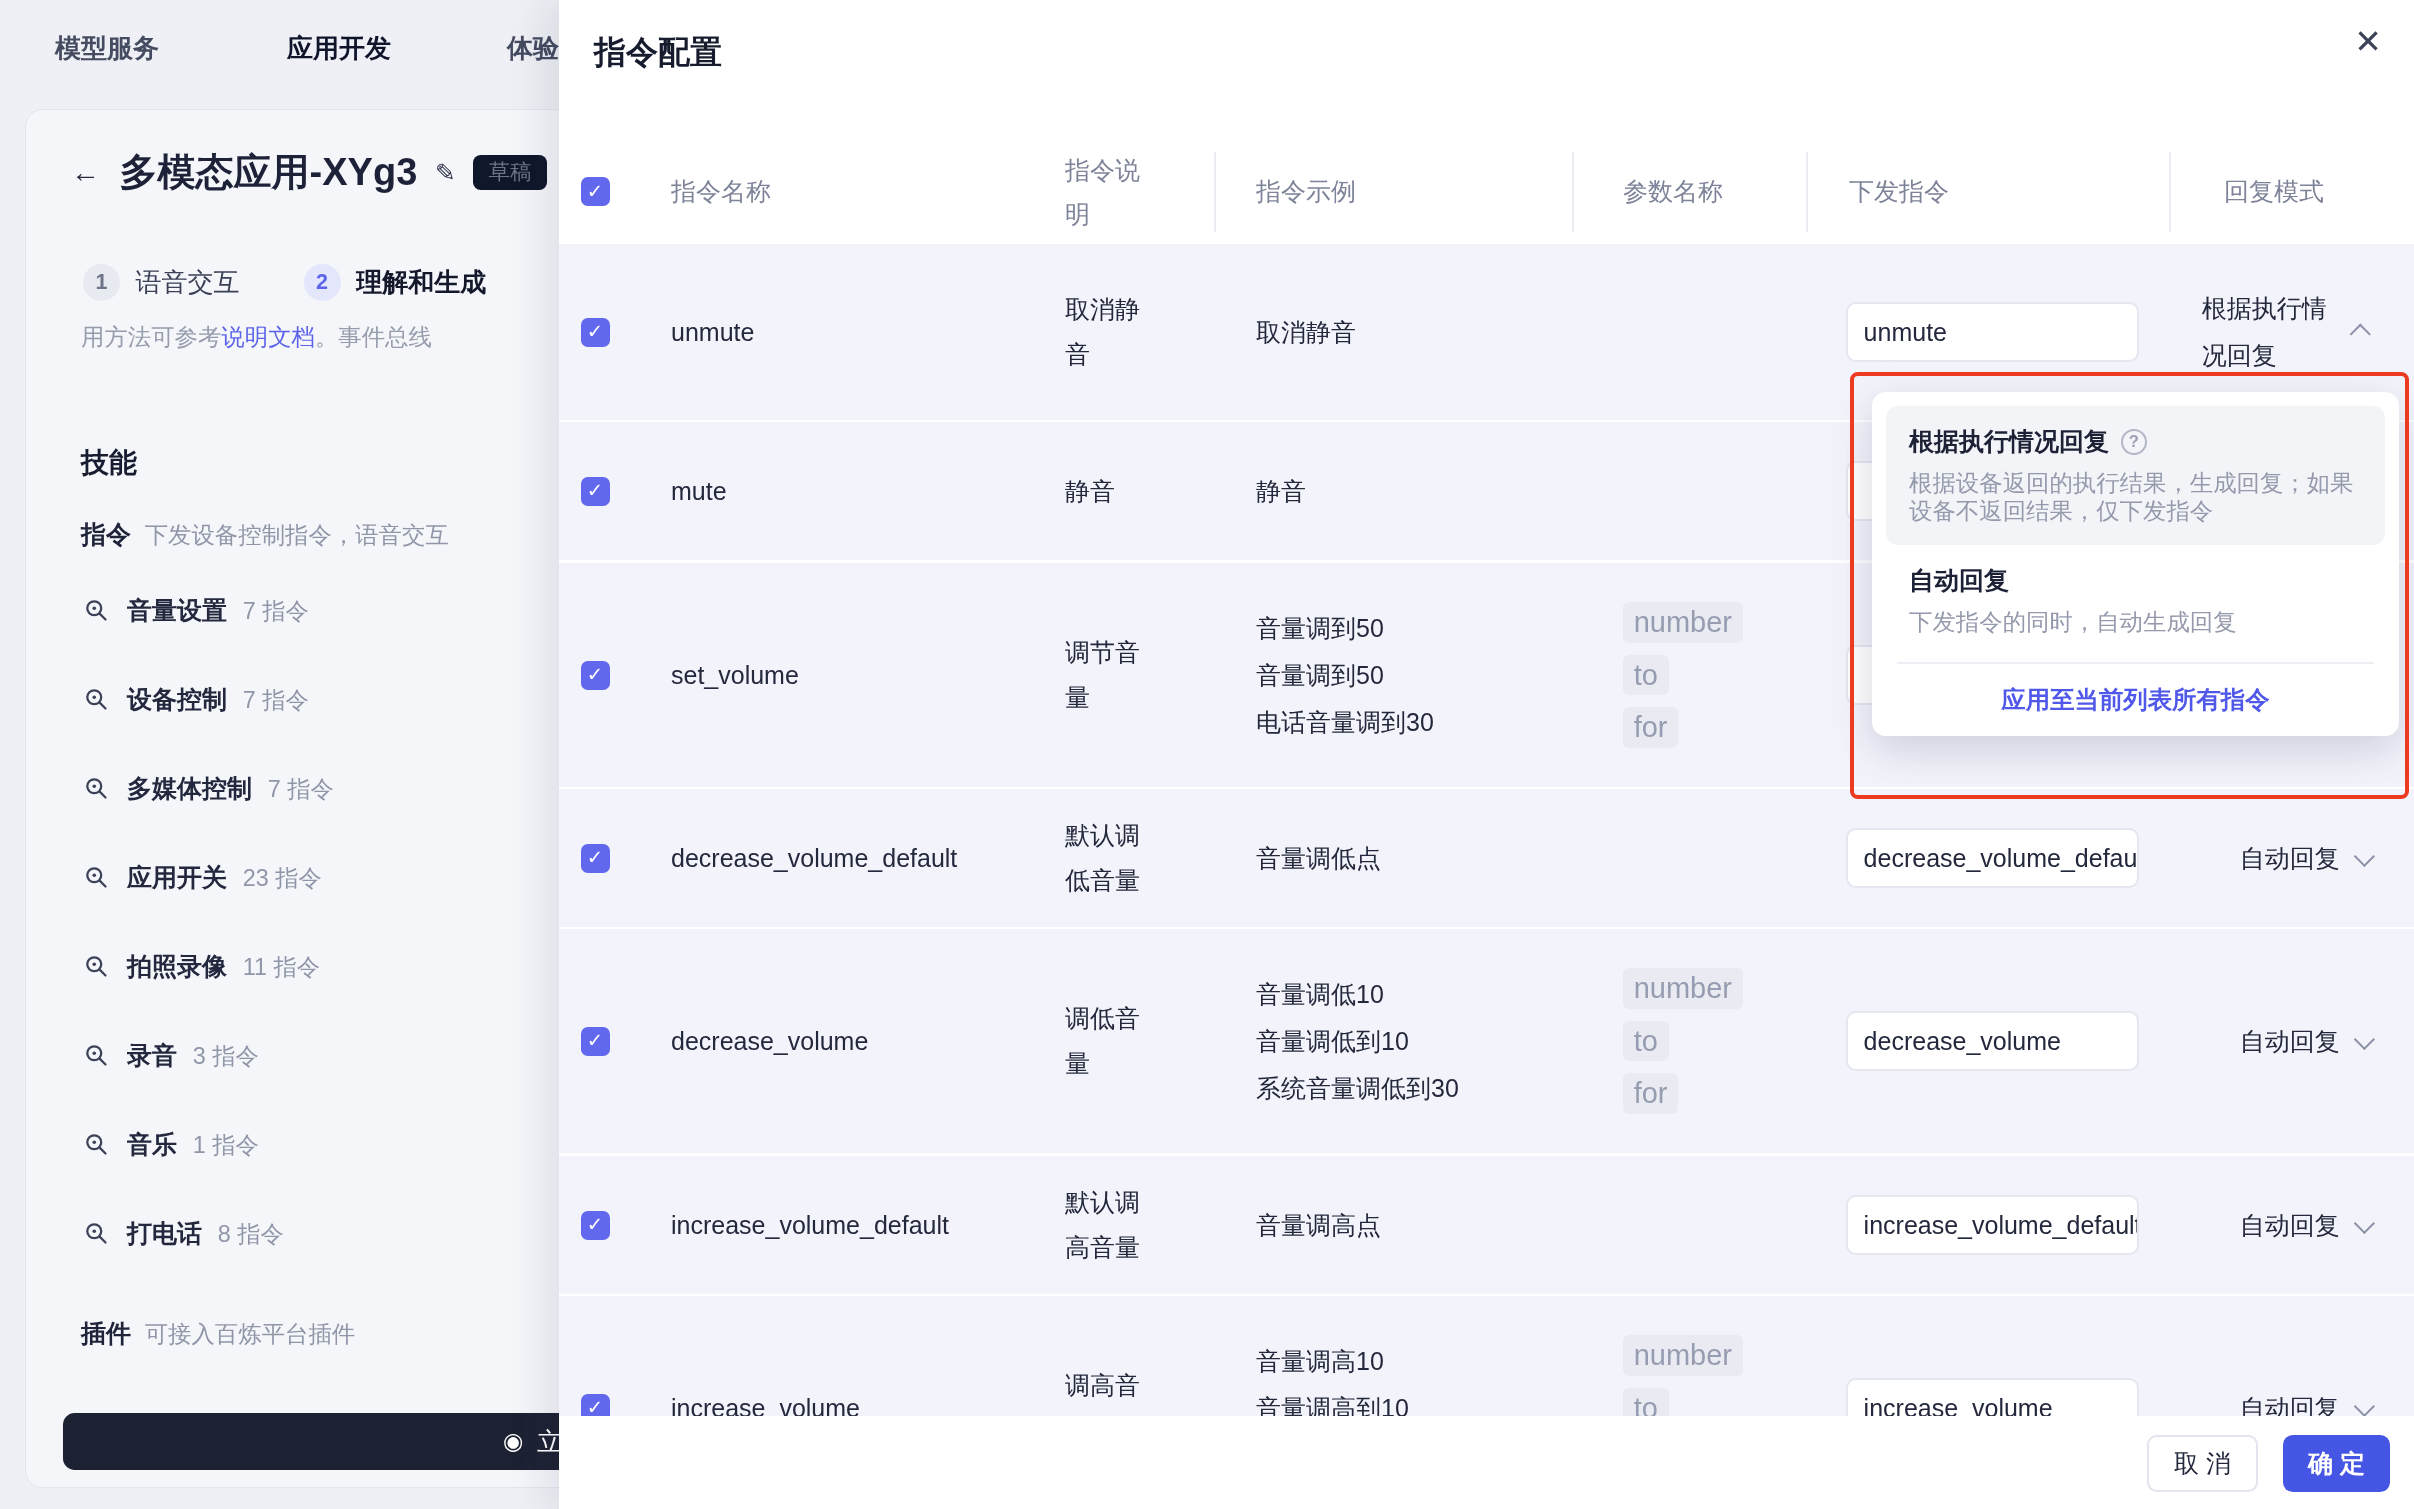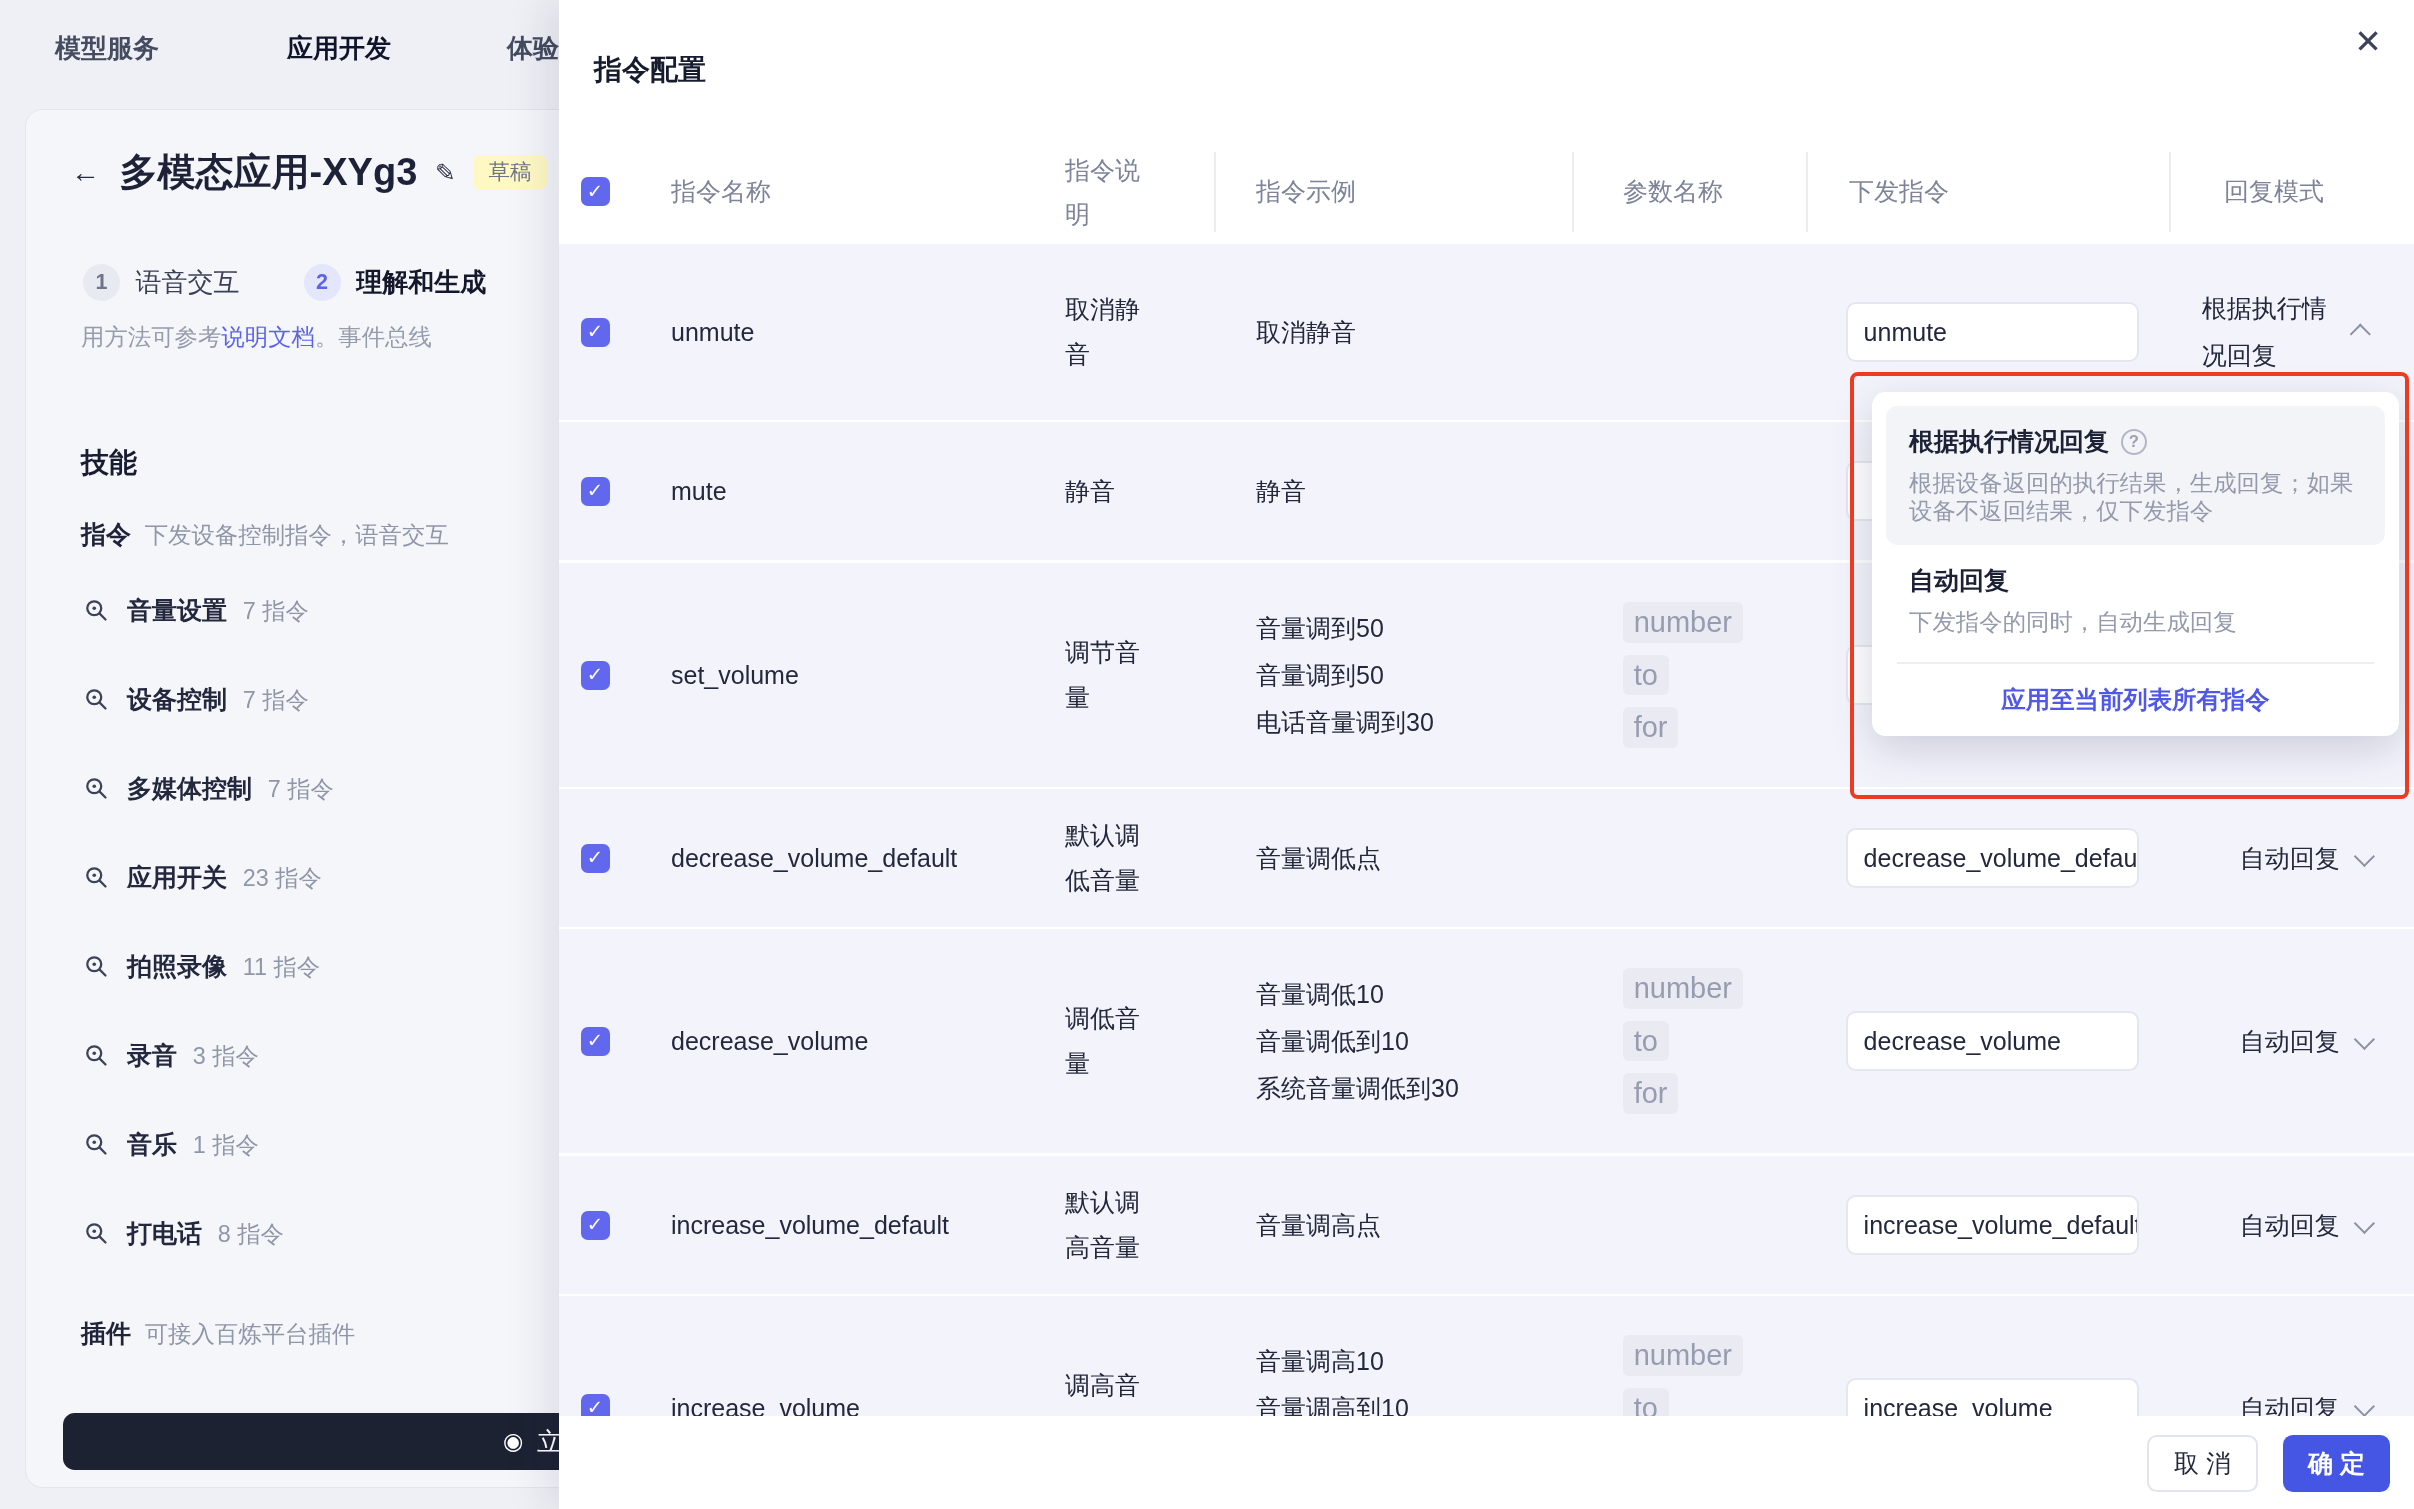--- a/index.html
+++ b/index.html
@@ -21,21 +21,21 @@
 
   .card{position:absolute;left:25px;top:109px;width:985px;height:1377px;
     background:#f5f6fa;border:1px solid #e2e5ee;border-radius:17.6px;overflow:hidden;}
 
   .titlerow{position:absolute;left:43px;top:35px;height:55px;display:flex;align-items:center;gap:17.6px;}
   .back-ic{width:33px;height:33px;display:flex;align-items:center;justify-content:center;font-size:29px;color:#272c42;cursor:pointer;}
   .back-ic::before{content:"←";}
   .apptitle{font-size:38px;font-weight:700;color:#1d2238;white-space:nowrap;}
   .pencil-ic{font-size:24.4px;color:#2b3048;cursor:pointer;}
   .pencil-ic::before{content:"✎";}
-  .draftbadge{background:#fef9c3;color:#6e7488;border-radius:7.8px;font-size:21.5px;padding:6.8px 15.6px;line-height:1;}
+  .draftbadge{background:#0f172a;color:#6e7488;border-radius:7.8px;font-size:21.5px;padding:6.8px 15.6px;line-height:1;}
 
   .steps{position:absolute;left:57px;top:154px;display:flex;gap:64px;}
   .step{display:flex;align-items:center;gap:15.6px;cursor:pointer;}
   .stepnum{width:37px;height:37px;border-radius:50%;display:flex;align-items:center;justify-content:center;font-size:21.5px;font-weight:700;}
   .step.s1 .stepnum{background:#e8eaf1;color:#6f7589;}
   .step.s2 .stepnum{background:#e4e6fb;color:#5b63e8;}
   .steplabel{font-size:26px;}
   .step.s1 .steplabel{color:#3a4056;font-weight:500;}
   .step.s2 .steplabel{color:#14182b;font-weight:800;}
 
@@ -58,21 +58,21 @@
 
   .publish{position:absolute;left:37px;top:1303px;width:1014px;height:57px;border-radius:11.7px;
     background:#1d2233;color:#ffffff;display:flex;align-items:center;justify-content:center;gap:13.7px;
     font-size:25px;cursor:pointer;white-space:nowrap;}
   .pub-ic{font-size:23.4px;line-height:1;}
   .pub-ic::before{content:"◉";}
 
   
   .modal{position:absolute;left:559px;top:0;width:1856px;height:1510px;background:#ffffff;
     box-shadow:-13.7px 0 39px rgba(28,32,64,.10);z-index:10;overflow:hidden;}
-  .mtitle{position:absolute;left:35px;top:31px;font-size:28px;font-weight:800;color:#171b2e;margin-top:20px;}
+  .mtitle{position:absolute;left:35px;top:31px;font-size:32px;font-weight:800;color:#171b2e;}
   .mclose{position:absolute;right:33px;top:25px;font-size:33px;color:#3c4258;cursor:pointer;line-height:1;}
   .mclose::before{content:"✕";}
 
   .thead{position:absolute;left:0;top:140px;width:1856px;height:103px;background:#ffffff;}
   .th{position:absolute;top:0;height:103px;display:flex;align-items:center;font-size:25px;color:#7d8398;}
   .th.t-name{left:112px;}
   .th.t-desc{left:506px;width:82px;line-height:44px;}
   .th.t-ex{left:697px;}
   .th.t-param{left:1064px;}
   .th.t-issue{left:1290px;}

